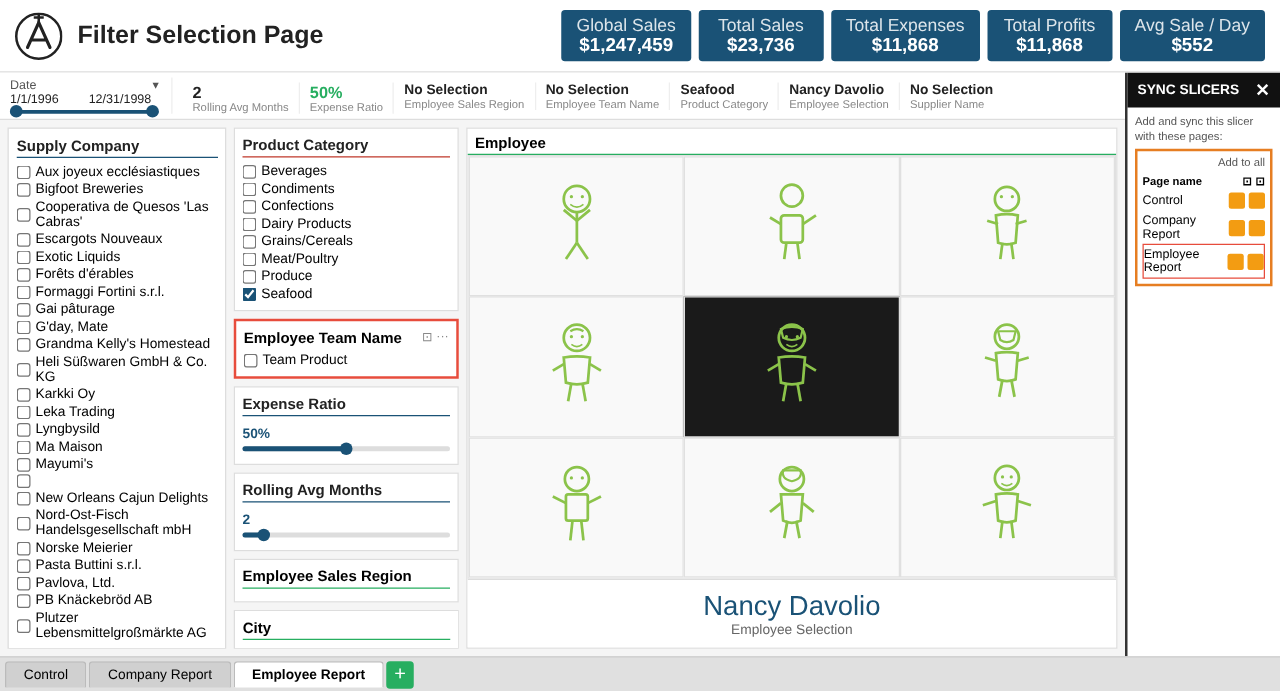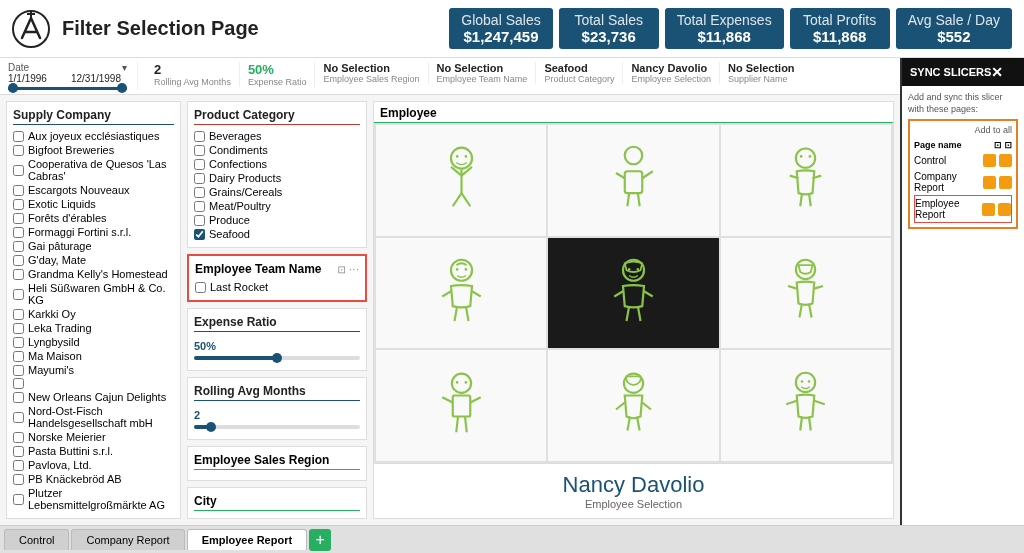--- a/index.html
+++ b/index.html
@@ -98,21 +98,21 @@
       <div class="kpi-label">Avg Sale / Day</div>
       <div class="kpi-value">$552</div>
     </div>
   </div>
 </div>
 
 <div class="main-area">
   <div class="left-panel">
 
     <div style="background:#fff; border-bottom:1px solid #ddd; padding:4px 8px; flex-shrink:0;">
-      <div style="display:flex; align-items:flex-start; gap:0;">
+      <div style="display:flex; align-items:flex-end; gap:0;">
 
         <div style="min-width:130px; padding-right:10px; border-right:1px solid #eee;">
           <div style="font-size:10px;color:#555;display:flex;justify-content:space-between;align-items:center;">
             <span>Date</span>
             <span style="cursor:pointer;">▾</span>
           </div>
           <div style="display:flex;gap:24px;font-size:10px;color:#222;">
             <span>1/1/1996</span>
             <span>12/31/1998</span>
           </div>
@@ -305,21 +305,21 @@
           <div class="team-panel-header">
             <div style="font-size:12px;font-weight:700;">Employee Team Name</div>
             <div class="team-panel-icons">
               <span style="cursor:pointer;">⊡</span>
               <span style="cursor:pointer;">···</span>
             </div>
           </div>
           <div>
             <div class="checkbox-item">
               <input type="checkbox" style="">
-              <span>Last Rocket</span>
+              <span>Team Product</span>
             </div>
           </div>
         </div>
 
         <div class="filter-panel">
           <div class="panel-title" style="border-bottom-color:#1a5276;">Expense Ratio</div>
           <div class="slider-section">
             <div class="slider-val">50%</div>
             <div class="slider-track">
               <div class="slider-fill" style="width:50%;"></div>
@@ -474,21 +474,21 @@
             <div style="font-size:22px;font-weight:300;color:#1a5276;">Nancy Davolio</div>
             <div style="font-size:11px;color:#666;">Employee Selection</div>
           </div>
         </div>
       </div>
 
     </div>
   </div>
 
   <div style="width:124px;background:#fff;border-left:2px solid #333;display:flex;flex-direction:column;position:relative;">
-    <div style="background:#111;color:#fff;padding:6px 8px;font-size:11px;font-weight:700;display:flex;align-items:center;">
+    <div style="background:#111;color:#fff;padding:6px 8px;font-size:11px;font-weight:700;display:flex;justify-content:space-between;align-items:center;">
       <span>SYNC SLICERS</span>
       <span style="cursor:pointer;font-size:14px;">✕</span>
     </div>
 
     <div style="padding:6px;font-size:10px;">
       <div style="font-size:9px;color:#555;margin-bottom:4px;line-height:1.3;">Add and sync this slicer with these pages:</div>
 
       <div style="border:2px solid #e67e22;padding:4px;">
         <div style="display:flex;justify-content:flex-end;gap:3px;margin-bottom:3px;">
           <span style="font-size:9px;color:#555;">Add to all</span>

